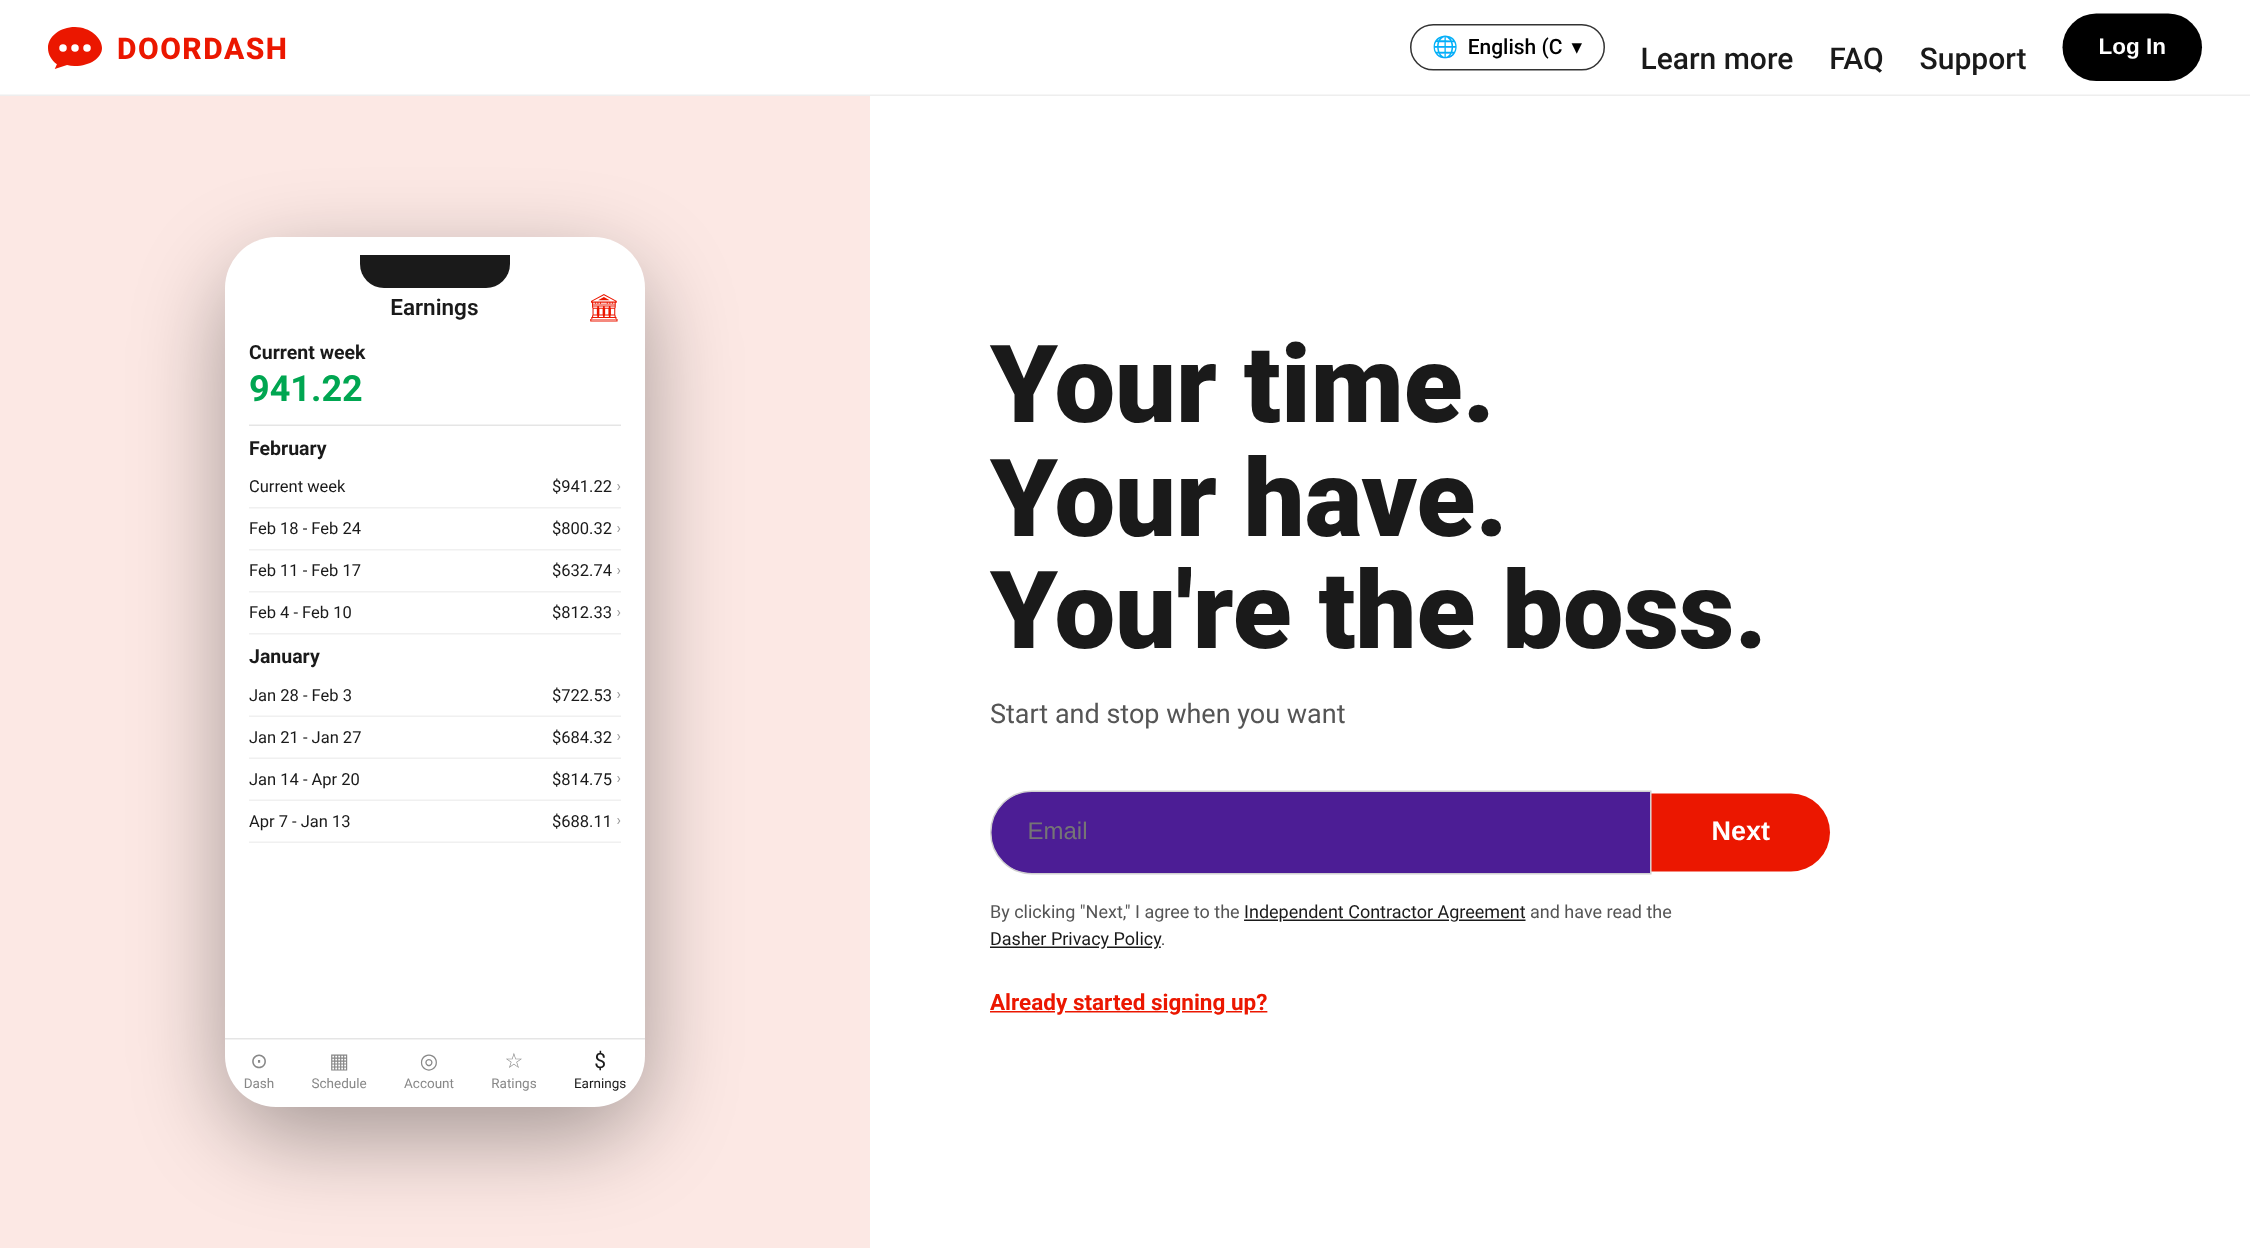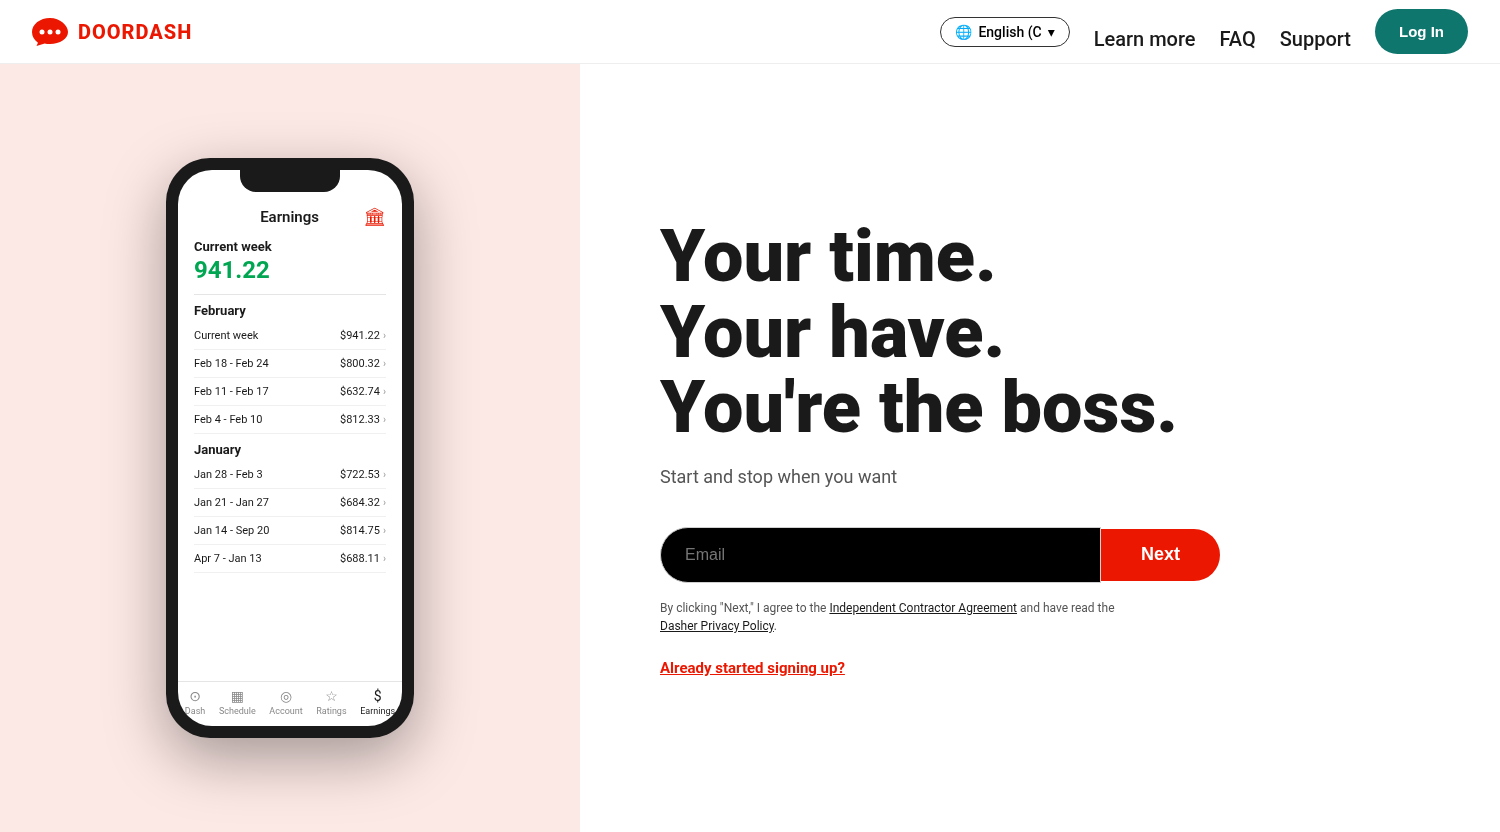--- a/index.html
+++ b/index.html
@@ -46,21 +46,21 @@
     }
     .header-link {
       font-size: 20px;
       font-weight: 500;
       color: #1a1a1a;
       cursor: pointer;
       text-decoration: none;
       margin-top: 15px;
     }
     .login-btn {
-      background: #0f766e;
+      background: #000000;
       color: #fff;
       border: none;
       border-radius: 24px;
       padding: 14px 24px;
       font-size: 15px;
       font-weight: 700;
       cursor: pointer;
     }
 
     
@@ -74,25 +74,24 @@
       width: 580px;
       background: #fce8e4;
       display: flex;
       align-items: center;
       justify-content: center;
       flex-shrink: 0;
     }
 
     
     .phone {
-      width: 248px;
+      width: 280px;
       height: 580px;
       background: #1a1a1a;
       border-radius: 44px;
-      padding: 12px;
       box-shadow: 0 20px 60px rgba(0,0,0,0.35);
       position: relative;
     }
     .phone-screen {
       width: 100%;
       height: 100%;
       background: #fff;
       border-radius: 34px;
       overflow: hidden;
       display: flex;
@@ -218,21 +217,21 @@
     }
     .email-input {
       flex: 1;
       height: 56px;
       border: 1.5px solid #d0d0d0;
       border-radius: 28px 0 0 28px;
       padding: 0 24px;
       font-size: 16px;
       color: #999;
       outline: none;
-      background: #000000;
+      background: #4c1d95;
     }
     .next-btn {
       height: 52px;
       background: #eb1700;
       color: #fff;
       border: none;
       border-radius: 0 28px 28px 0;
       padding: 0 40px;
       font-size: 18px;
       font-weight: 700;
@@ -321,21 +320,21 @@
           <div id="jan-rows">
               <div class="earnings-row">
                 <span class="earnings-row-label">Jan 28 - Feb 3</span>
       <span class="earnings-row-amount">$722.53 <span class="chevron">›</span></span>
               </div>
               <div class="earnings-row">
                 <span class="earnings-row-label">Jan 21 - Jan 27</span>
       <span class="earnings-row-amount">$684.32 <span class="chevron">›</span></span>
               </div>
               <div class="earnings-row">
-                <span class="earnings-row-label">Jan 14 - Sep 20</span>
+                <span class="earnings-row-label">Jan 14 - Apr 20</span>
       <span class="earnings-row-amount">$814.75 <span class="chevron">›</span></span>
               </div>
               <div class="earnings-row">
                 <span class="earnings-row-label">Apr 7 - Jan 13</span>
       <span class="earnings-row-amount">$688.11 <span class="chevron">›</span></span>
               </div>
             </div>
         </div>
 
         <div class="phone-nav">

